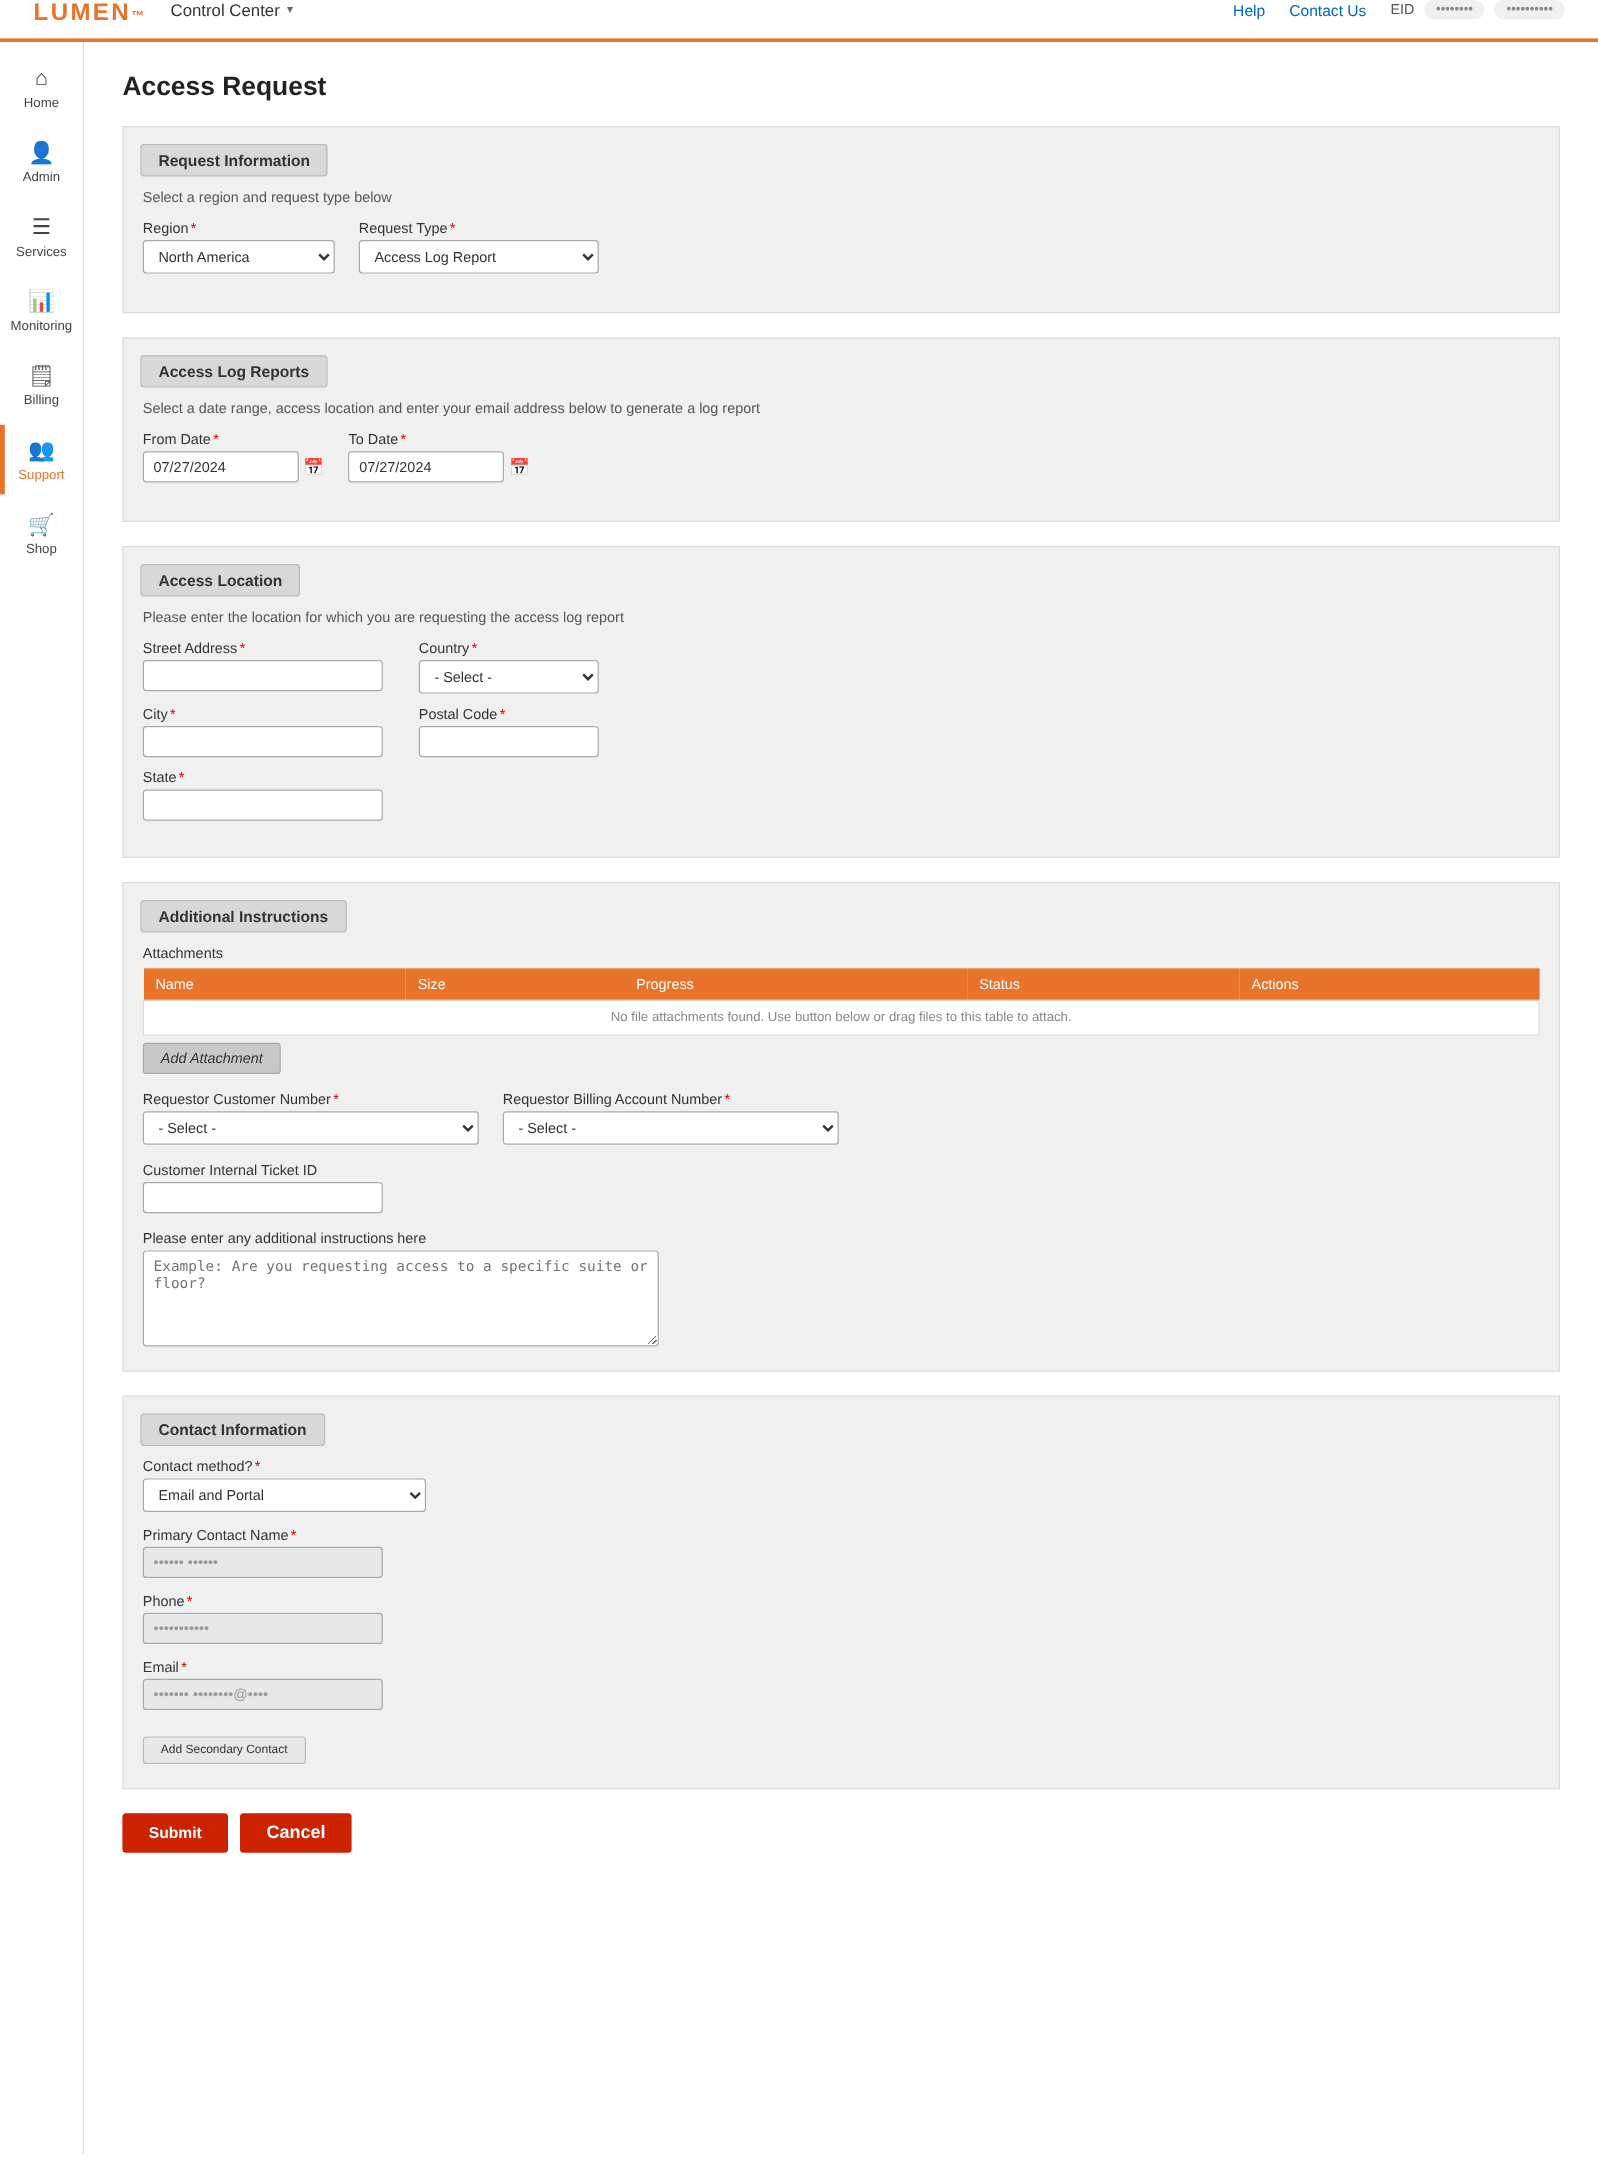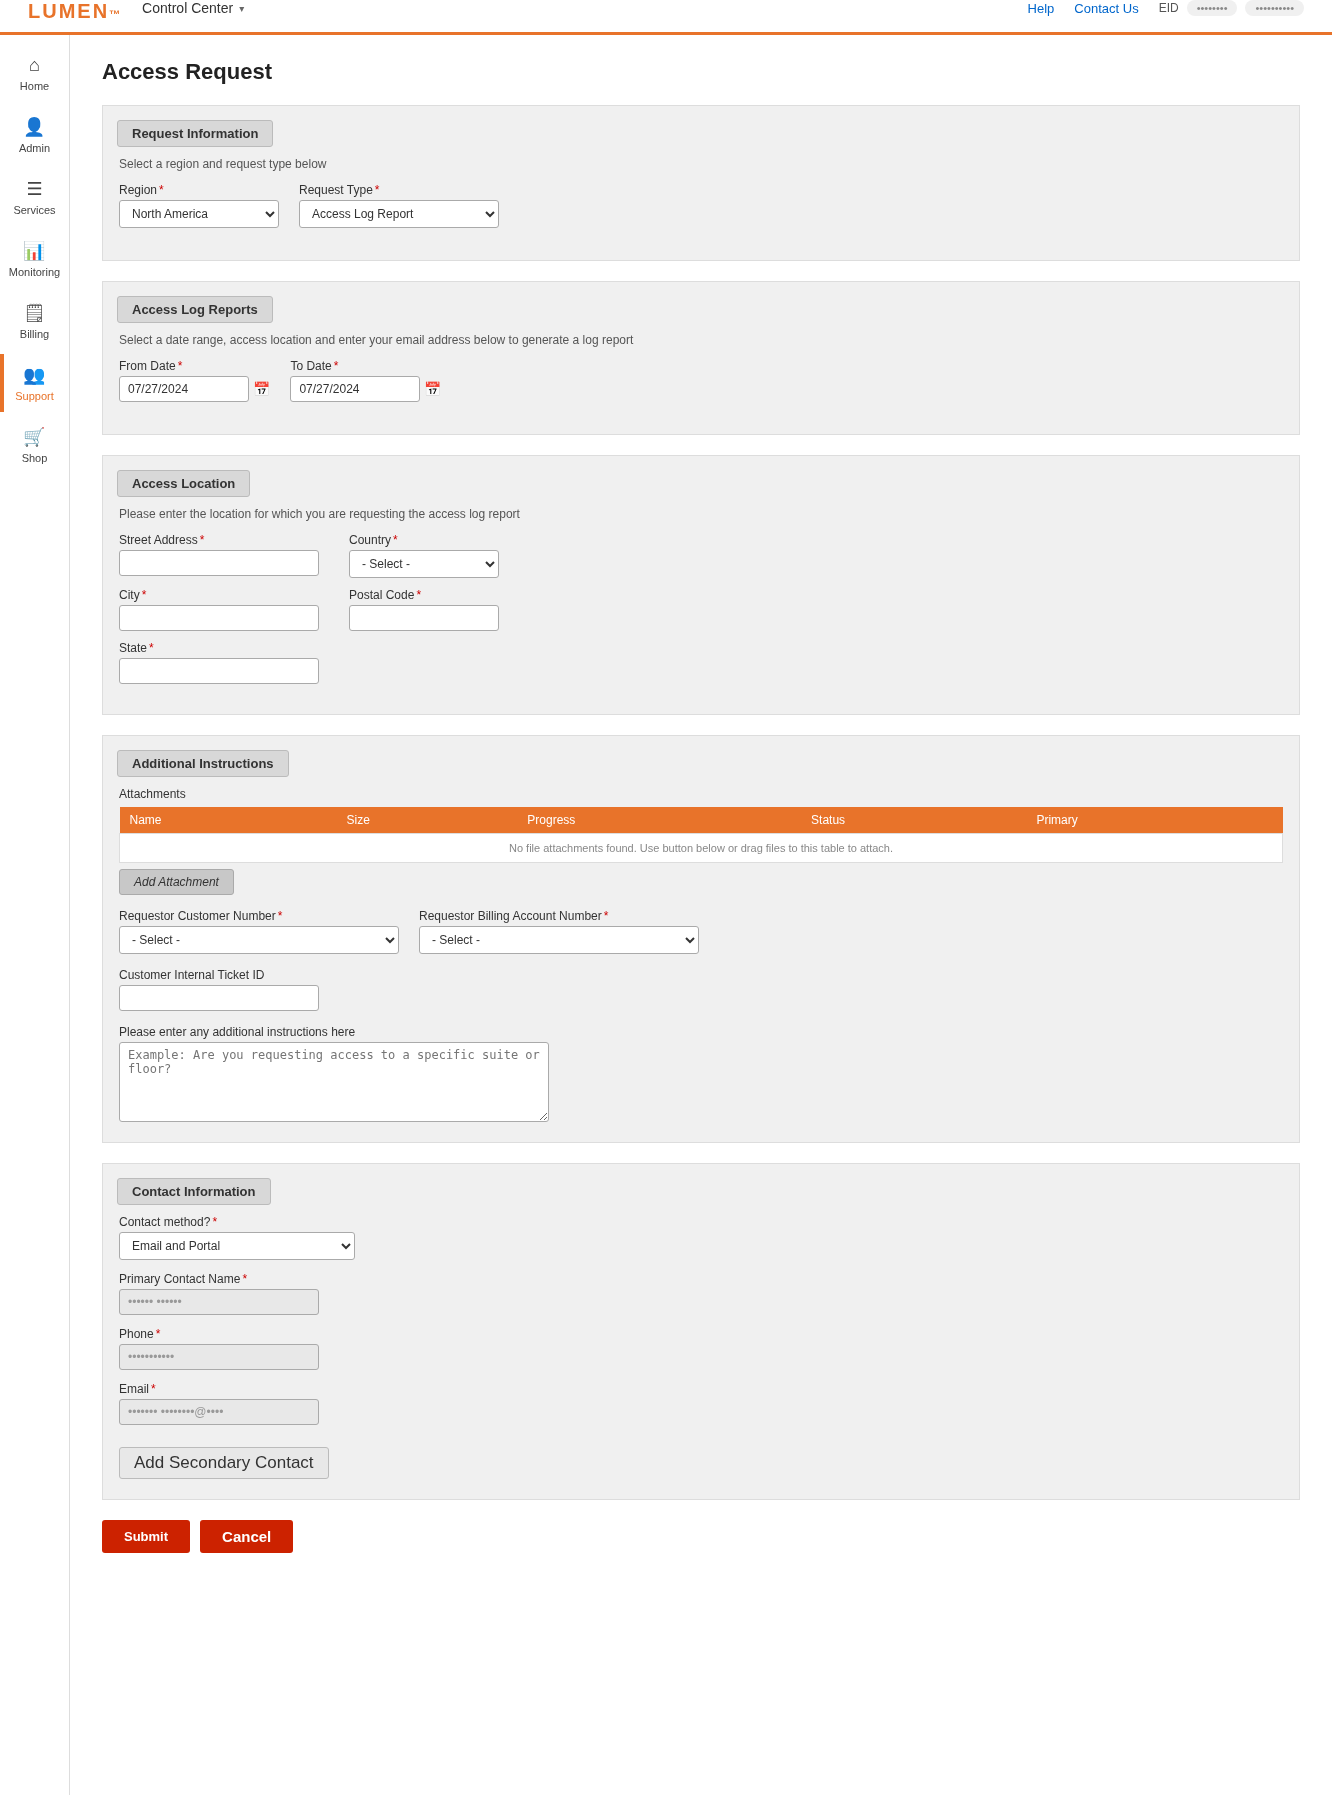--- a/index.html
+++ b/index.html
@@ -233,21 +233,21 @@
       width: 200px;
       background: #e8e8e8;
       color: #999;
     }
 
     .btn-secondary-contact {
       background: #e8e8e8;
       border: 1px solid #bbb;
       border-radius: 3px;
       padding: 5px 14px;
-      font-size: 17px;
+      font-size: 10px;
       cursor: pointer;
       color: #333;
       margin-top: 10px;
     }
 
     
     .form-actions {
       display: flex;
       gap: 10px;
       margin-top: 16px;
@@ -445,21 +445,21 @@
       <div class="section-header">Additional Instructions</div>
       <div class="section-body">
         <div class="attachments-label">Attachments</div>
         <table class="attach-table">
           <thead>
             <tr>
               <th>Name</th>
               <th>Size</th>
               <th>Progress</th>
               <th>Status</th>
-              <th>Primary</th>
+              <th>Actions</th>
             </tr>
           </thead>
           <tbody>
             <tr class="attach-empty-row">
               <td colspan="5">No file attachments found. Use button below or drag files to this table to attach.</td>
             </tr>
           </tbody>
         </table>
         <button class="btn-add-attach">Add Attachment</button>
 

